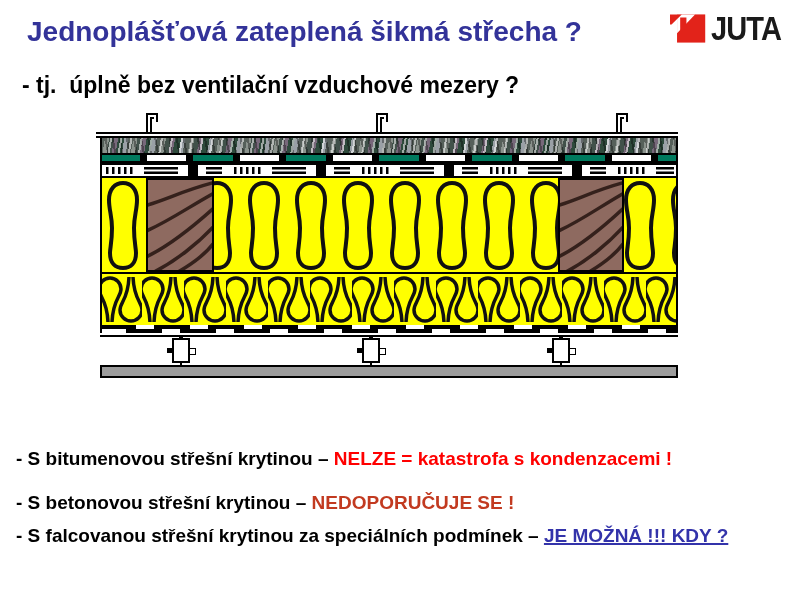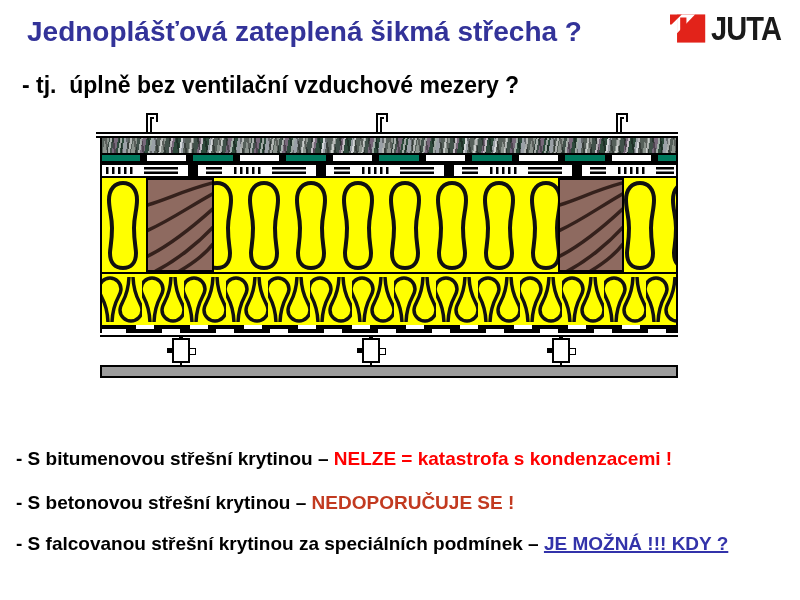--- a/index.html
+++ b/index.html
@@ -61,21 +61,21 @@
   .hanger .tick{position:absolute;top:-4px;left:5px;width:4px;height:4px;background:#000;}
   .hanger .stem{position:absolute;bottom:-6px;left:6px;width:2px;height:6px;background:#000;}
   .hanger-1{left:72px;} .hanger-2{left:262px;} .hanger-3{left:452px;}
   .ceiling{top:255px;height:13px;background:#9c9c9c;border:2px solid #000;box-sizing:border-box;}
   .edge{position:absolute;top:28px;width:2px;height:195px;background:#000;}
   .edge-left{left:0;} .edge-right{left:576px;}
   
   .bullets{position:absolute;left:16px;top:427px;font-size:19px;font-weight:bold;
     color:#000;line-height:25px;white-space:nowrap;}
   .bullet-line{white-space:nowrap;margin-top:19px;}
-  .bullet-line.last{margin-top:16px;}
+  .bullet-line.last{margin-top:8px;}
   .v-red{color:#ff0000;}
   .v-brick{color:#c23a20;}
   .v-blue{color:#3333aa;text-decoration:underline;text-decoration-thickness:2px;}
 </style>
 </head>
 <body>
 
 <div class="title">Jednoplášťová zateplená šikmá střecha ?</div>
 
 <div class="logo">

